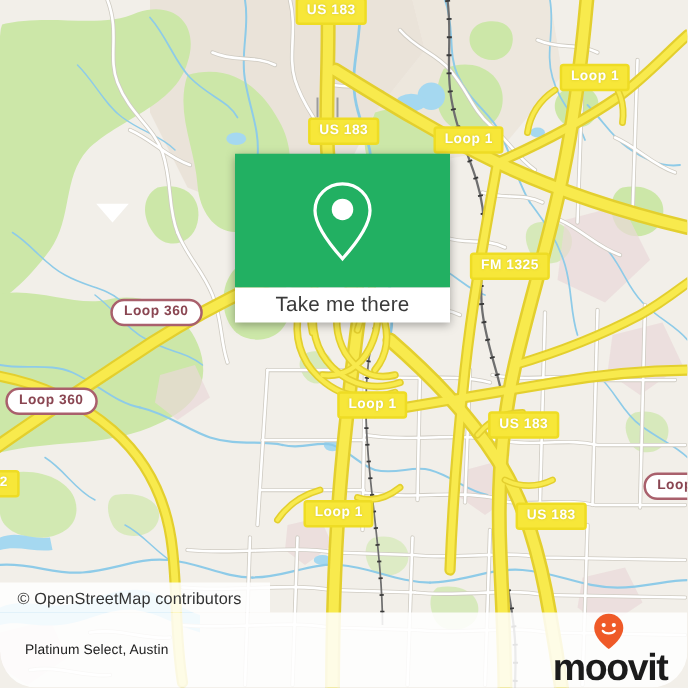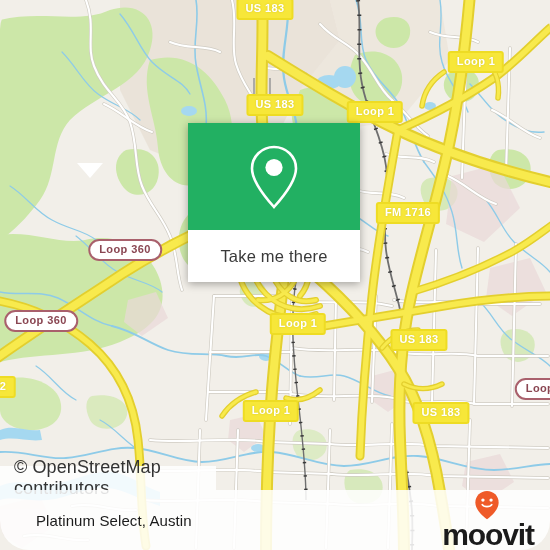--- a/index.html
+++ b/index.html
@@ -47,21 +47,21 @@
     left:188px;top:123px;
     width:172px;
     filter:drop-shadow(0 2px 4px rgba(0,0,0,.33));
   }
   #callout-top{
     height:107px;
     background:#22b062;
     display:flex;align-items:center;justify-content:center;
   }
   #callout-bottom{
-    height:52px;
+    height:28px;
     background:#ffffff;
     display:flex;align-items:center;justify-content:center;
   }
   #callout-label{
     font-size:16.5px;color:#3a3a3a;letter-spacing:.2px;
   }
   #callout-arrow{
     position:absolute;
     left:77px;top:163px;
     width:0;height:0;
@@ -70,31 +70,31 @@
     border-top:15px solid #ffffff;
   }
 
   
   #attrib{
     position:absolute;left:0;top:466px;width:216px;height:24px;
     background:rgba(255,255,255,.86);
     display:flex;align-items:center;
   }
   #attrib-text{
-    font-size:18px;color:#333333;padding-left:14px;letter-spacing:.1px;
+    font-size:13px;color:#333333;padding-left:14px;letter-spacing:.1px;
   }
 
   
   #footer{
     position:absolute;left:0;top:490px;width:550px;height:60px;
     background:rgba(255,255,255,.86);
     display:flex;align-items:center;justify-content:space-between;
   }
   #footer-title{
-    font-size:15px;color:#1b1b1b;padding-left:36px;letter-spacing:.1px;
+    font-size:11px;color:#1b1b1b;padding-left:20px;letter-spacing:.1px;
   }
   #brand{
     display:flex;align-items:center;padding-right:16px;flex-direction:column;
   }
   #brand-mark{width:30px;height:30px;margin-right:2px;}
   #brand-name{
     font-size:30px;font-weight:bold;color:#1b1b1b;letter-spacing:-1.1px;
     line-height:30px;
   }
 </style>
@@ -430,21 +430,21 @@
 
       </g>
     </svg>
   </div>
 
   <div id="labels">
       <div class="shield hw" style="left: 265px; top: 9px;">US 183</div>
       <div class="shield hw" style="left: 275px; top: 105px;">US 183</div>
       <div class="shield hw" style="left: 476px; top: 62px;">Loop 1</div>
       <div class="shield hw" style="left: 375px; top: 112px;">Loop 1</div>
-      <div class="shield hw" style="left: 408px; top: 213px;">FM 1716</div>
+      <div class="shield hw" style="left: 408px; top: 213px;">FM 1325</div>
       <div class="shield st" style="left: 125px; top: 250px;">Loop 360</div>
       <div class="shield st" style="left: 41px; top: 321px;">Loop 360</div>
       <div class="shield hw" style="left: 298px; top: 324px;">Loop 1</div>
       <div class="shield hw" style="left: 419px; top: 340px;">US 183</div>
       <div class="shield st" style="left: 540px; top: 389px;">Loop</div>
       <div class="shield hw" style="left: 271px; top: 411px;">Loop 1</div>
       <div class="shield hw" style="left: 441px; top: 413px;">US 183</div>
       <div class="shield hw" style="left: 3px; top: 387px;">2</div>
     </div>
 

